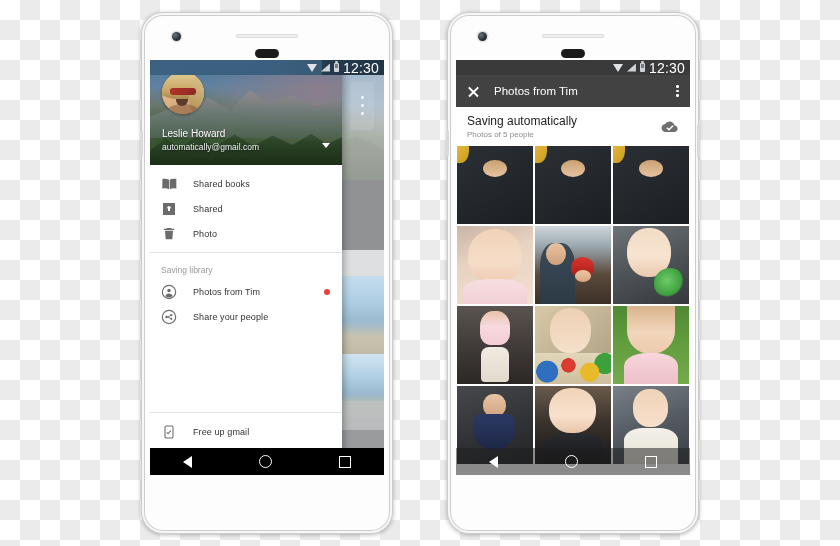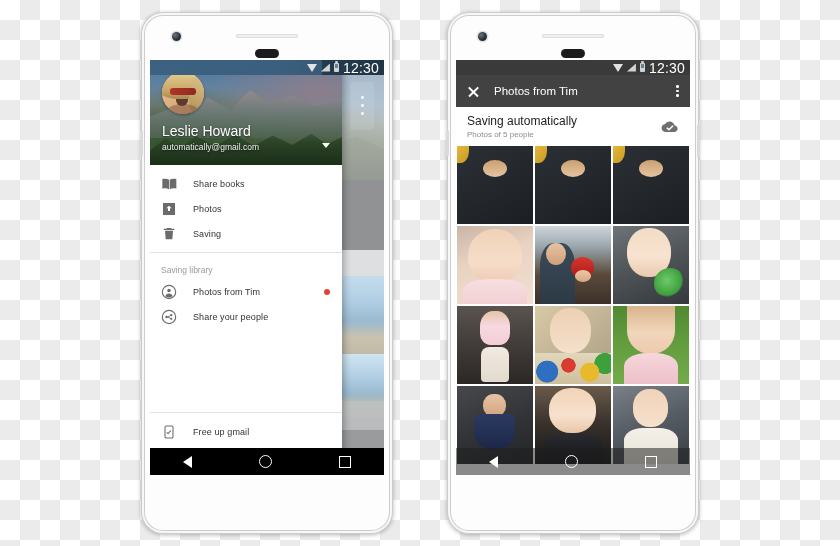--- a/index.html
+++ b/index.html
@@ -99,21 +99,21 @@
   .avatar{position:absolute;left:12px;top:12px;width:42px;height:42px;border-radius:50%;overflow:hidden;
     background:linear-gradient(150deg,#f0c89b 0%,#e2b487 42%,#caa06f 100%);box-shadow:0 1px 3px rgba(0,0,0,.35);}
   .av-hair{position:absolute;left:-5px;top:-3px;width:52px;height:30px;border-radius:50% 50% 40% 40%;
     background:linear-gradient(180deg,#e8d39b 0%,#caa766 70%,#a98a4f 100%);}
   .av-hair2{position:absolute;right:-3px;top:6px;width:18px;height:36px;border-radius:40%;
     background:linear-gradient(200deg,#dcc089 0%,#b18f55 100%);}
   .av-glass{position:absolute;left:8px;top:16px;width:26px;height:7px;border-radius:3px;
     background:linear-gradient(90deg,#b0342a 0%,#8f2a22 100%);}
   .av-mouth{position:absolute;left:14px;top:27px;width:12px;height:7px;border-radius:0 0 8px 8px;background:#5c3a2e;}
   .av-chin{position:absolute;left:6px;bottom:-2px;width:30px;height:12px;border-radius:50%;background:rgba(120,70,50,.45);}
-  .dh-name{position:absolute;left:12px;bottom:26px;color:#fff;font-size:14px;
+  .dh-name{position:absolute;left:12px;bottom:26px;color:#fff;font-size:10px;
            text-shadow:0 1px 2px rgba(0,0,0,.6);}
   .dh-mail{position:absolute;left:12px;bottom:13px;color:#eef1f3;font-size:8.5px;
            text-shadow:0 1px 2px rgba(0,0,0,.6);}
   .dh-caret{position:absolute;right:12px;bottom:17px;width:0;height:0;
            border-left:4.5px solid transparent;border-right:4.5px solid transparent;
            border-top:5px solid #fff;}
 
   .drawer-body{flex:1;background:#fff;display:flex;flex-direction:column;}
   .menu-sec{padding:6px 0;}
   .menu-sec + .menu-sec{border-top:1px solid #e2e2e2;}
@@ -280,37 +280,37 @@
 
     <div class="drawer-body">
 
       <div class="menu-sec">
         <div class="mi">
           <span class="mi-ico">
             <svg class="i" viewBox="0 0 24 24">
                 <path d="M12 5.5C10.3 4.5 8.2 4 6 4c-1.4 0-2.8.2-4 .6V19c1.2-.4 2.6-.6 4-.6 2.2 0 4.3.5 6 1.5V5.5zm1 0v14.4c1.7-1 3.8-1.5 6-1.5 1.4 0 2.8.2 4 .6V4.6c-1.2-.4-2.6-.6-4-.6-2.2 0-4.3.5-6 1.5z"></path>
               </svg>
           </span>
-          <span class="mi-label">Share books</span>
+          <span class="mi-label">Shared books</span>
         </div>
         <div class="mi">
           <span class="mi-ico">
             <svg class="i" viewBox="0 0 24 24">
                 <path d="M3 3h18v18H3V3zm9 4l-4 4h2.5v4h3v-4H16l-4-4z"></path>
               </svg>
           </span>
-          <span class="mi-label">Photos</span>
+          <span class="mi-label">Shared</span>
         </div>
         <div class="mi">
           <span class="mi-ico">
             <svg class="i" viewBox="0 0 24 24">
                 <path d="M9 3h6l1 1h4v2H4V4h4l1-1zM6 7h12l-1 13H7L6 7z"></path>
               </svg>
           </span>
-          <span class="mi-label">Saving</span>
+          <span class="mi-label">Photo</span>
         </div>
       </div>
 
       <div class="menu-sec">
         <div class="sec-head">Saving library</div>
         <div class="mi">
           <span class="mi-ico">
             <svg class="i" viewBox="0 0 24 24">
                 <circle cx="12" cy="12" r="10" fill="none" stroke="currentColor" stroke-width="1.7"></circle>
                 <circle cx="12" cy="9.6" r="2.6"></circle>

